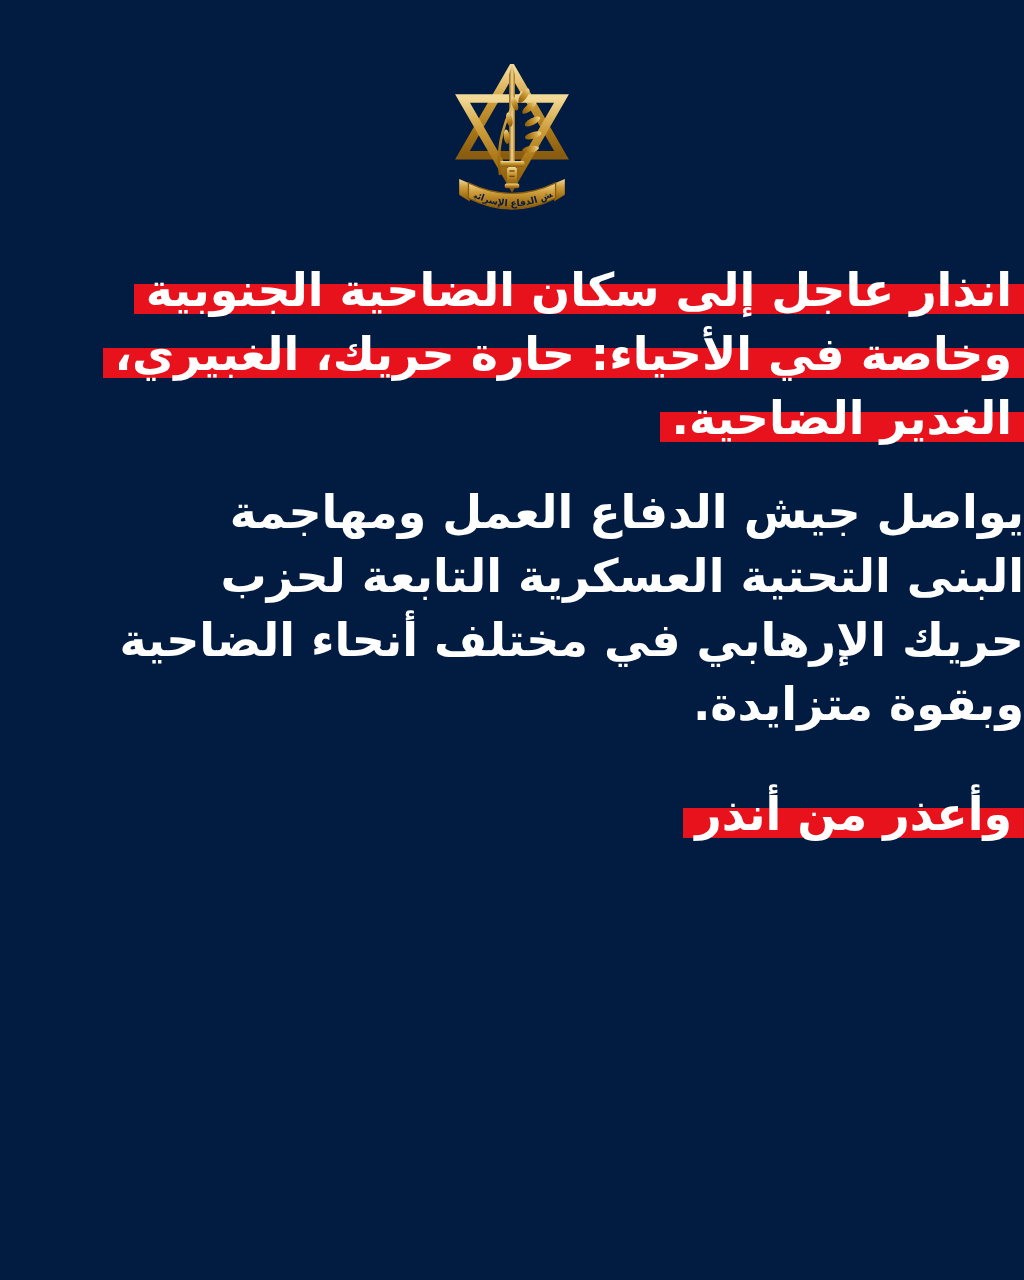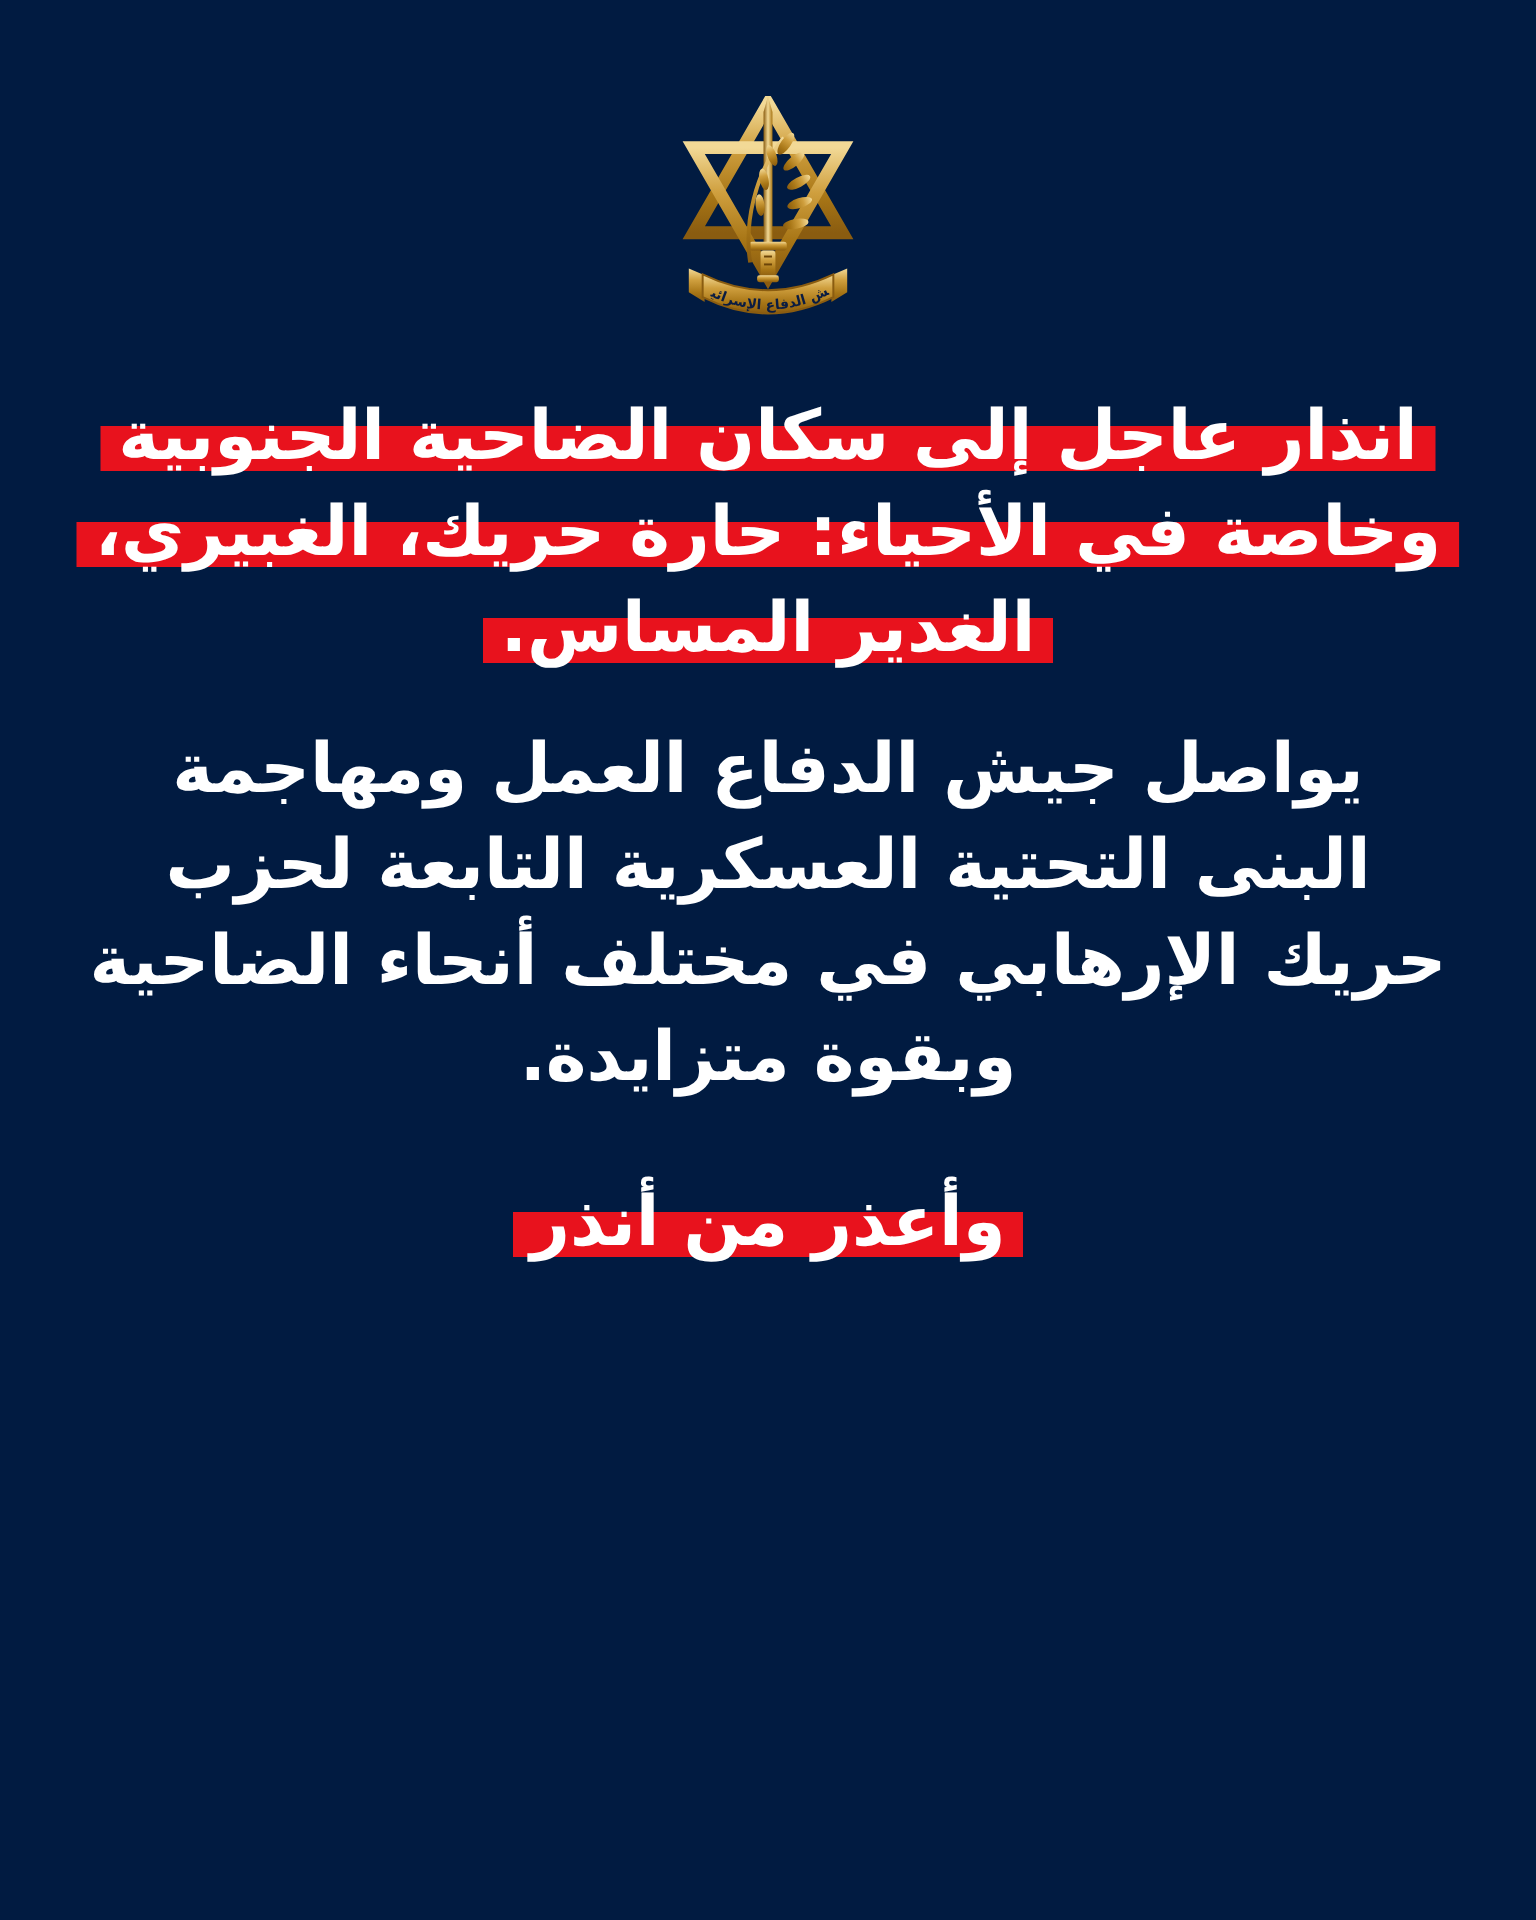--- a/index.html
+++ b/index.html
@@ -17,21 +17,21 @@
   }
   .poster{
     width:100%;height:100%;
     box-sizing:border-box;
     padding-top:64px;
     text-align:center;
     direction:rtl;
   }
   .logo-wrap{height:152px;line-height:0;}
   .logo-wrap svg{display:inline-block;}
-  .para{margin:0 auto;}
+  .para{margin:0 auto;text-align:right;}
   .para-headline{margin-top:42px;}
   .para-body{margin-top:30px;}
   .para-footer{margin-top:46px;}
   .row{display:block;}
   .line{
     display:inline-block;
     font-weight:bold;
     font-size:46px;
     line-height:64px;
     color:var(--text);
@@ -100,21 +100,21 @@
         <text font-size="14" font-weight="bold" fill="#0a1c42" text-anchor="middle" font-family="DejaVu Sans, sans-serif">
           <textPath href="#bannerPath" startOffset="50%">جيش الدفاع الإسرائيلي</textPath>
         </text>
       </g>
     </svg>
   </div>
 
   <div class="para para-headline">
     <div class="row"><span class="line hl">انذار عاجل إلى سكان الضاحية الجنوبية</span></div>
     <div class="row"><span class="line hl">وخاصة في الأحياء: حارة حريك، الغبيري،</span></div>
-    <div class="row"><span class="line hl">الغدير المساس.</span></div>
+    <div class="row"><span class="line hl">الغدير الضاحية.</span></div>
   </div>
 
   <div class="para para-body">
     <div class="row"><span class="line">يواصل جيش الدفاع العمل ومهاجمة</span></div>
     <div class="row"><span class="line">البنى التحتية العسكرية التابعة لحزب</span></div>
     <div class="row"><span class="line">حريك الإرهابي في مختلف أنحاء الضاحية</span></div>
     <div class="row"><span class="line">وبقوة متزايدة.</span></div>
   </div>
 
   <div class="para para-body">

